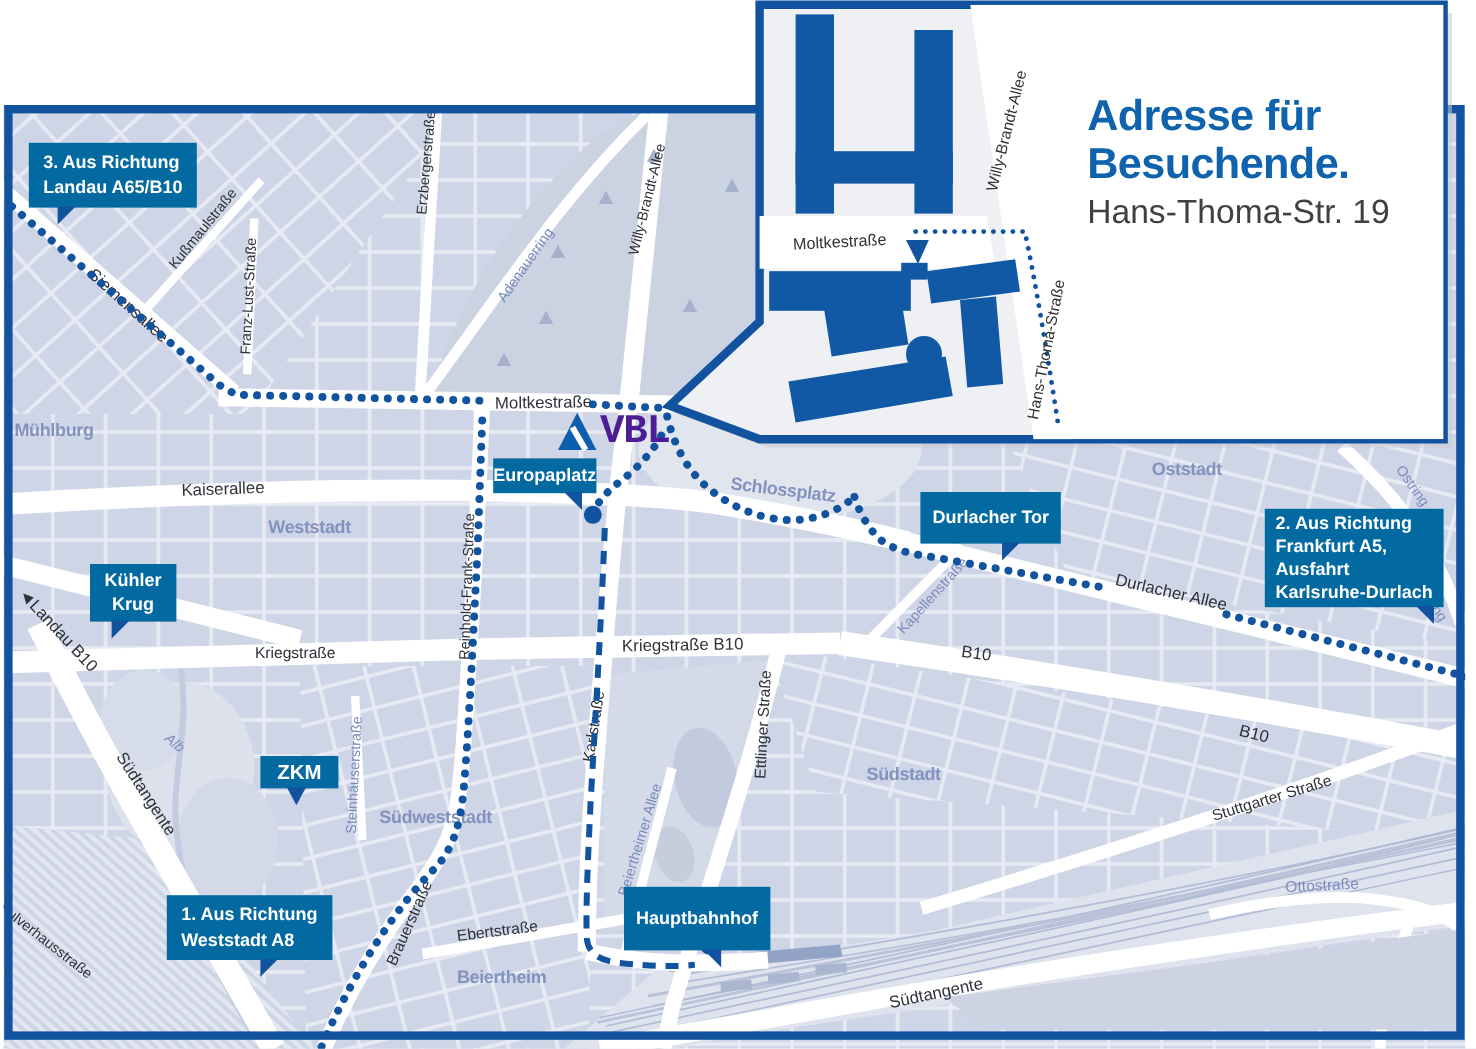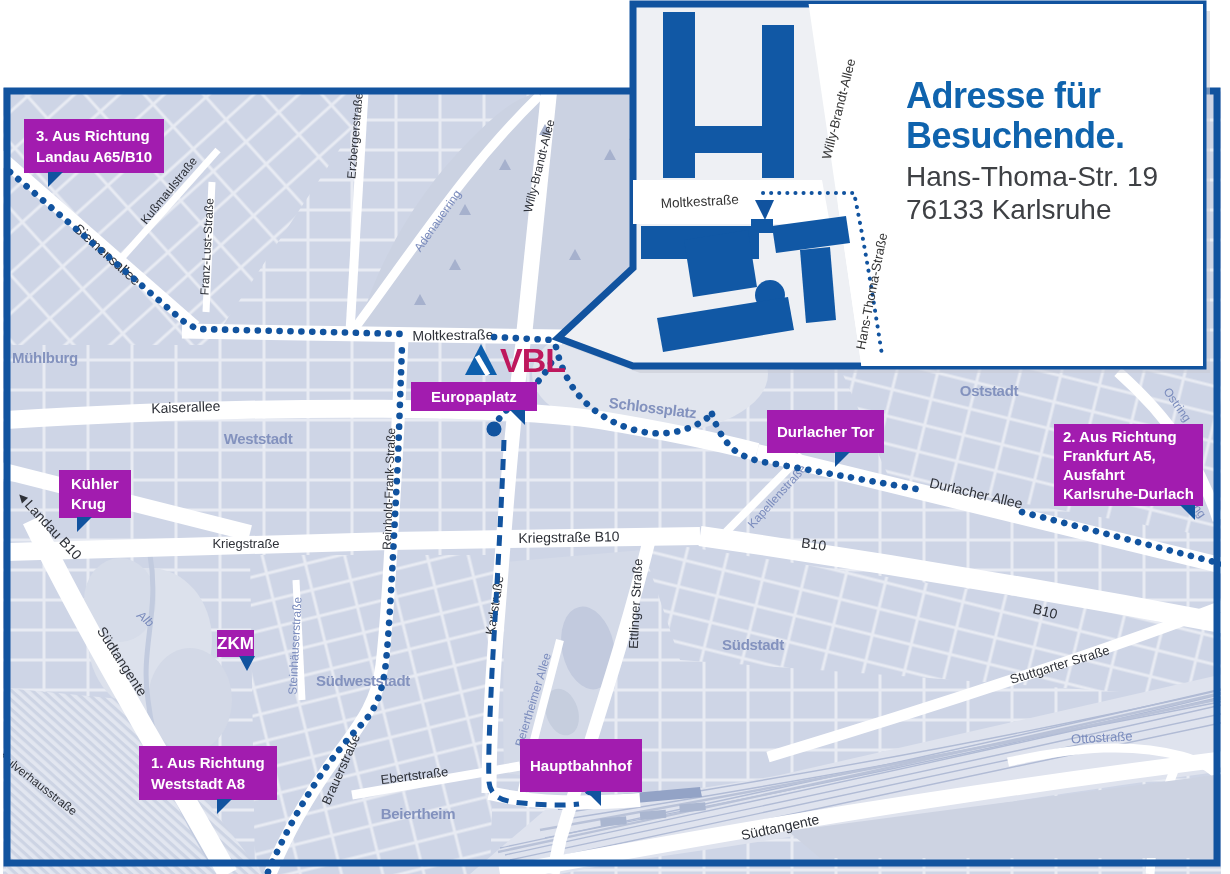--- a/index.html
+++ b/index.html
@@ -6,27 +6,27 @@
   body{width:1230px;height:874px;overflow:hidden;font-family:"Liberation Sans",sans-serif;}
   #stage{position:relative;width:1230px;height:874px;}
   svg{display:block;}
   svg text{font-family:"Liberation Sans",sans-serif;}
   .sl{fill:#2e3138;}
   .sl.blue{fill:#7b8cbd;}
   .sl.it{font-style:italic;}
   .dl{fill:#8392be;font-weight:bold;font-size:15px;letter-spacing:-0.3px;}
   #map-svg{position:absolute;left:0;top:0;}
   #inset-svg{position:absolute;left:0;top:0;pointer-events:none;}
-  .callout{position:absolute;background:#a21caf;color:#fff;font-weight:bold;font-size:15px;line-height:21px;padding:6px 12px;white-space:nowrap;z-index:30;}
+  .callout{position:absolute;background:#0369a1;color:#fff;font-weight:bold;font-size:15px;line-height:21px;padding:6px 12px;white-space:nowrap;z-index:30;}
   .tail{position:absolute;bottom:-14px;width:0;height:0;border-top:15px solid #11539f;}
   .tail.l{border-right:15px solid transparent;}
   .tail.r{border-left:15px solid transparent;}
   .tail.m{border-left:8px solid transparent;border-right:8px solid transparent;}
   .vbl{position:absolute;left:463px;top:341px;display:flex;align-items:flex-end;z-index:25;}
-  .vbl span{font-weight:bold;font-size:34px;line-height:34px;letter-spacing:-1px;color:#be185d;}
+  .vbl span{font-weight:bold;font-size:34px;line-height:34px;letter-spacing:-1px;color:#4c1d95;font-family:Liberation Mono, monospace;}
   .inset-title{position:absolute;left:906px;top:28px;font-weight:bold;font-size:36px;line-height:40px;color:#0f63ad;letter-spacing:-0.5px;z-index:40;margin-top:48px;}
   .inset-address{position:absolute;left:906px;top:160px;font-size:28px;line-height:33px;color:#3e4044;z-index:40;}
 </style>
 </head>
 <body>
 
 <div id="stage">
 
 <svg id="map-svg" width="1230" height="874" viewBox="0 0 1230 874">
   <defs>
@@ -216,32 +216,32 @@
   </svg>
   <span>VBL</span>
 </div>
 
 <div class="callout" style="left:24px;top:119px">
   <div>3. Aus Richtung</div>
   <div>Landau A65/B10</div>
   <div class="tail l" style="left:24px"></div>
 </div>
 
-<div class="callout" style="left:59px;top:470px;line-height:20px;padding:4px 12px">
+<div class="callout" style="left:75px;top:470px;text-align:center;line-height:20px;padding:4px 12px">
   <div>Kühler</div>
   <div>Krug</div>
   <div class="tail l" style="left:18px"></div>
 </div>
 
-<div class="callout" style="left:217px;top:630px;font-size:17px;padding:3px 0">
+<div class="callout" style="left:217px;top:630px;font-size:17px;padding:3px 14px">
   <span>ZKM</span>
   <div class="tail m" style="left:22px"></div>
 </div>
 
-<div class="callout" style="left:411px;top:382px;padding:4px 20px">
+<div class="callout" style="left:411px;top:382px;padding:4px 0">
   <span>Europaplatz</span>
   <div class="tail r" style="right:12px"></div>
 </div>
 
 <div class="callout" style="left:767px;top:410px;padding:11px 10px">
   <span>Durlacher Tor</span>
   <div class="tail l" style="left:68px"></div>
 </div>
 
 <div class="callout" style="left:1054px;top:424px;line-height:19px;padding:3px 9px">
@@ -304,16 +304,15 @@
     </g>
   </g>
 </svg>
 
 <div class="inset-title">
   <div>Adresse für</div>
   <div>Besuchende.</div>
 </div>
 <div class="inset-address">
   <div>Hans-Thoma-Str. 19</div>
-  <div>76133 Karlsruhe</div>
 </div>
 
 </div>
 
 </body></html>

